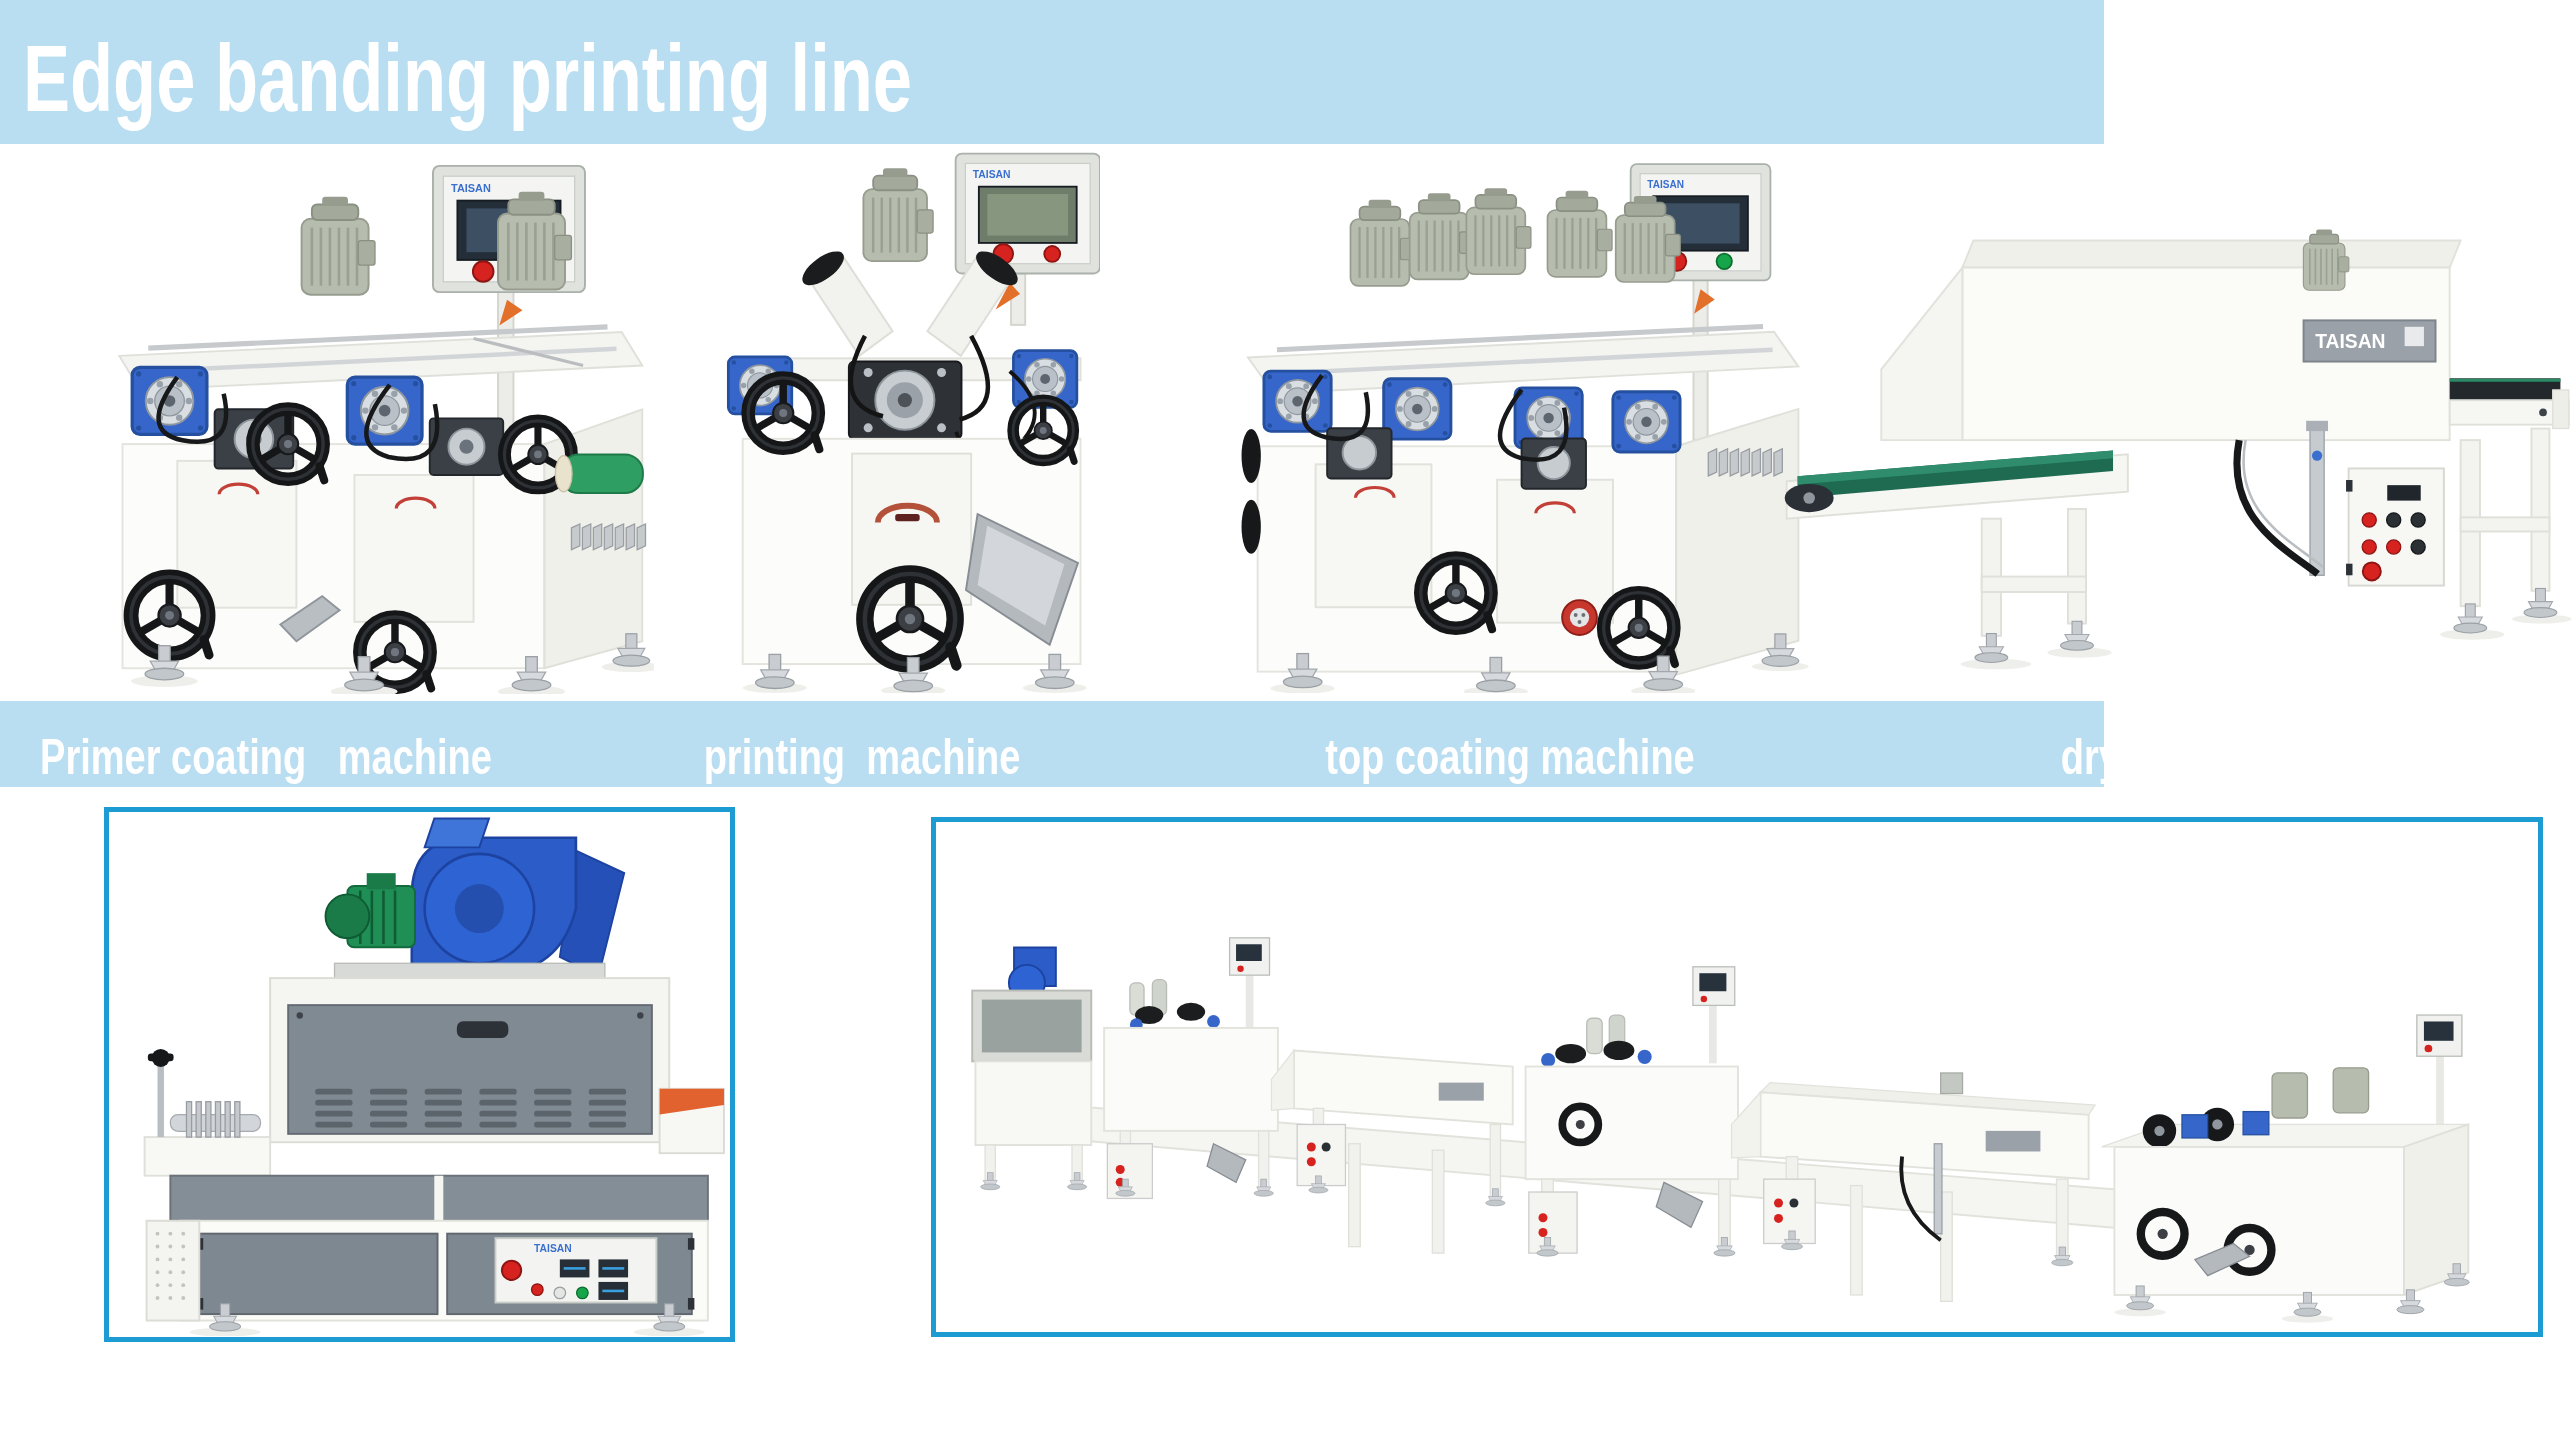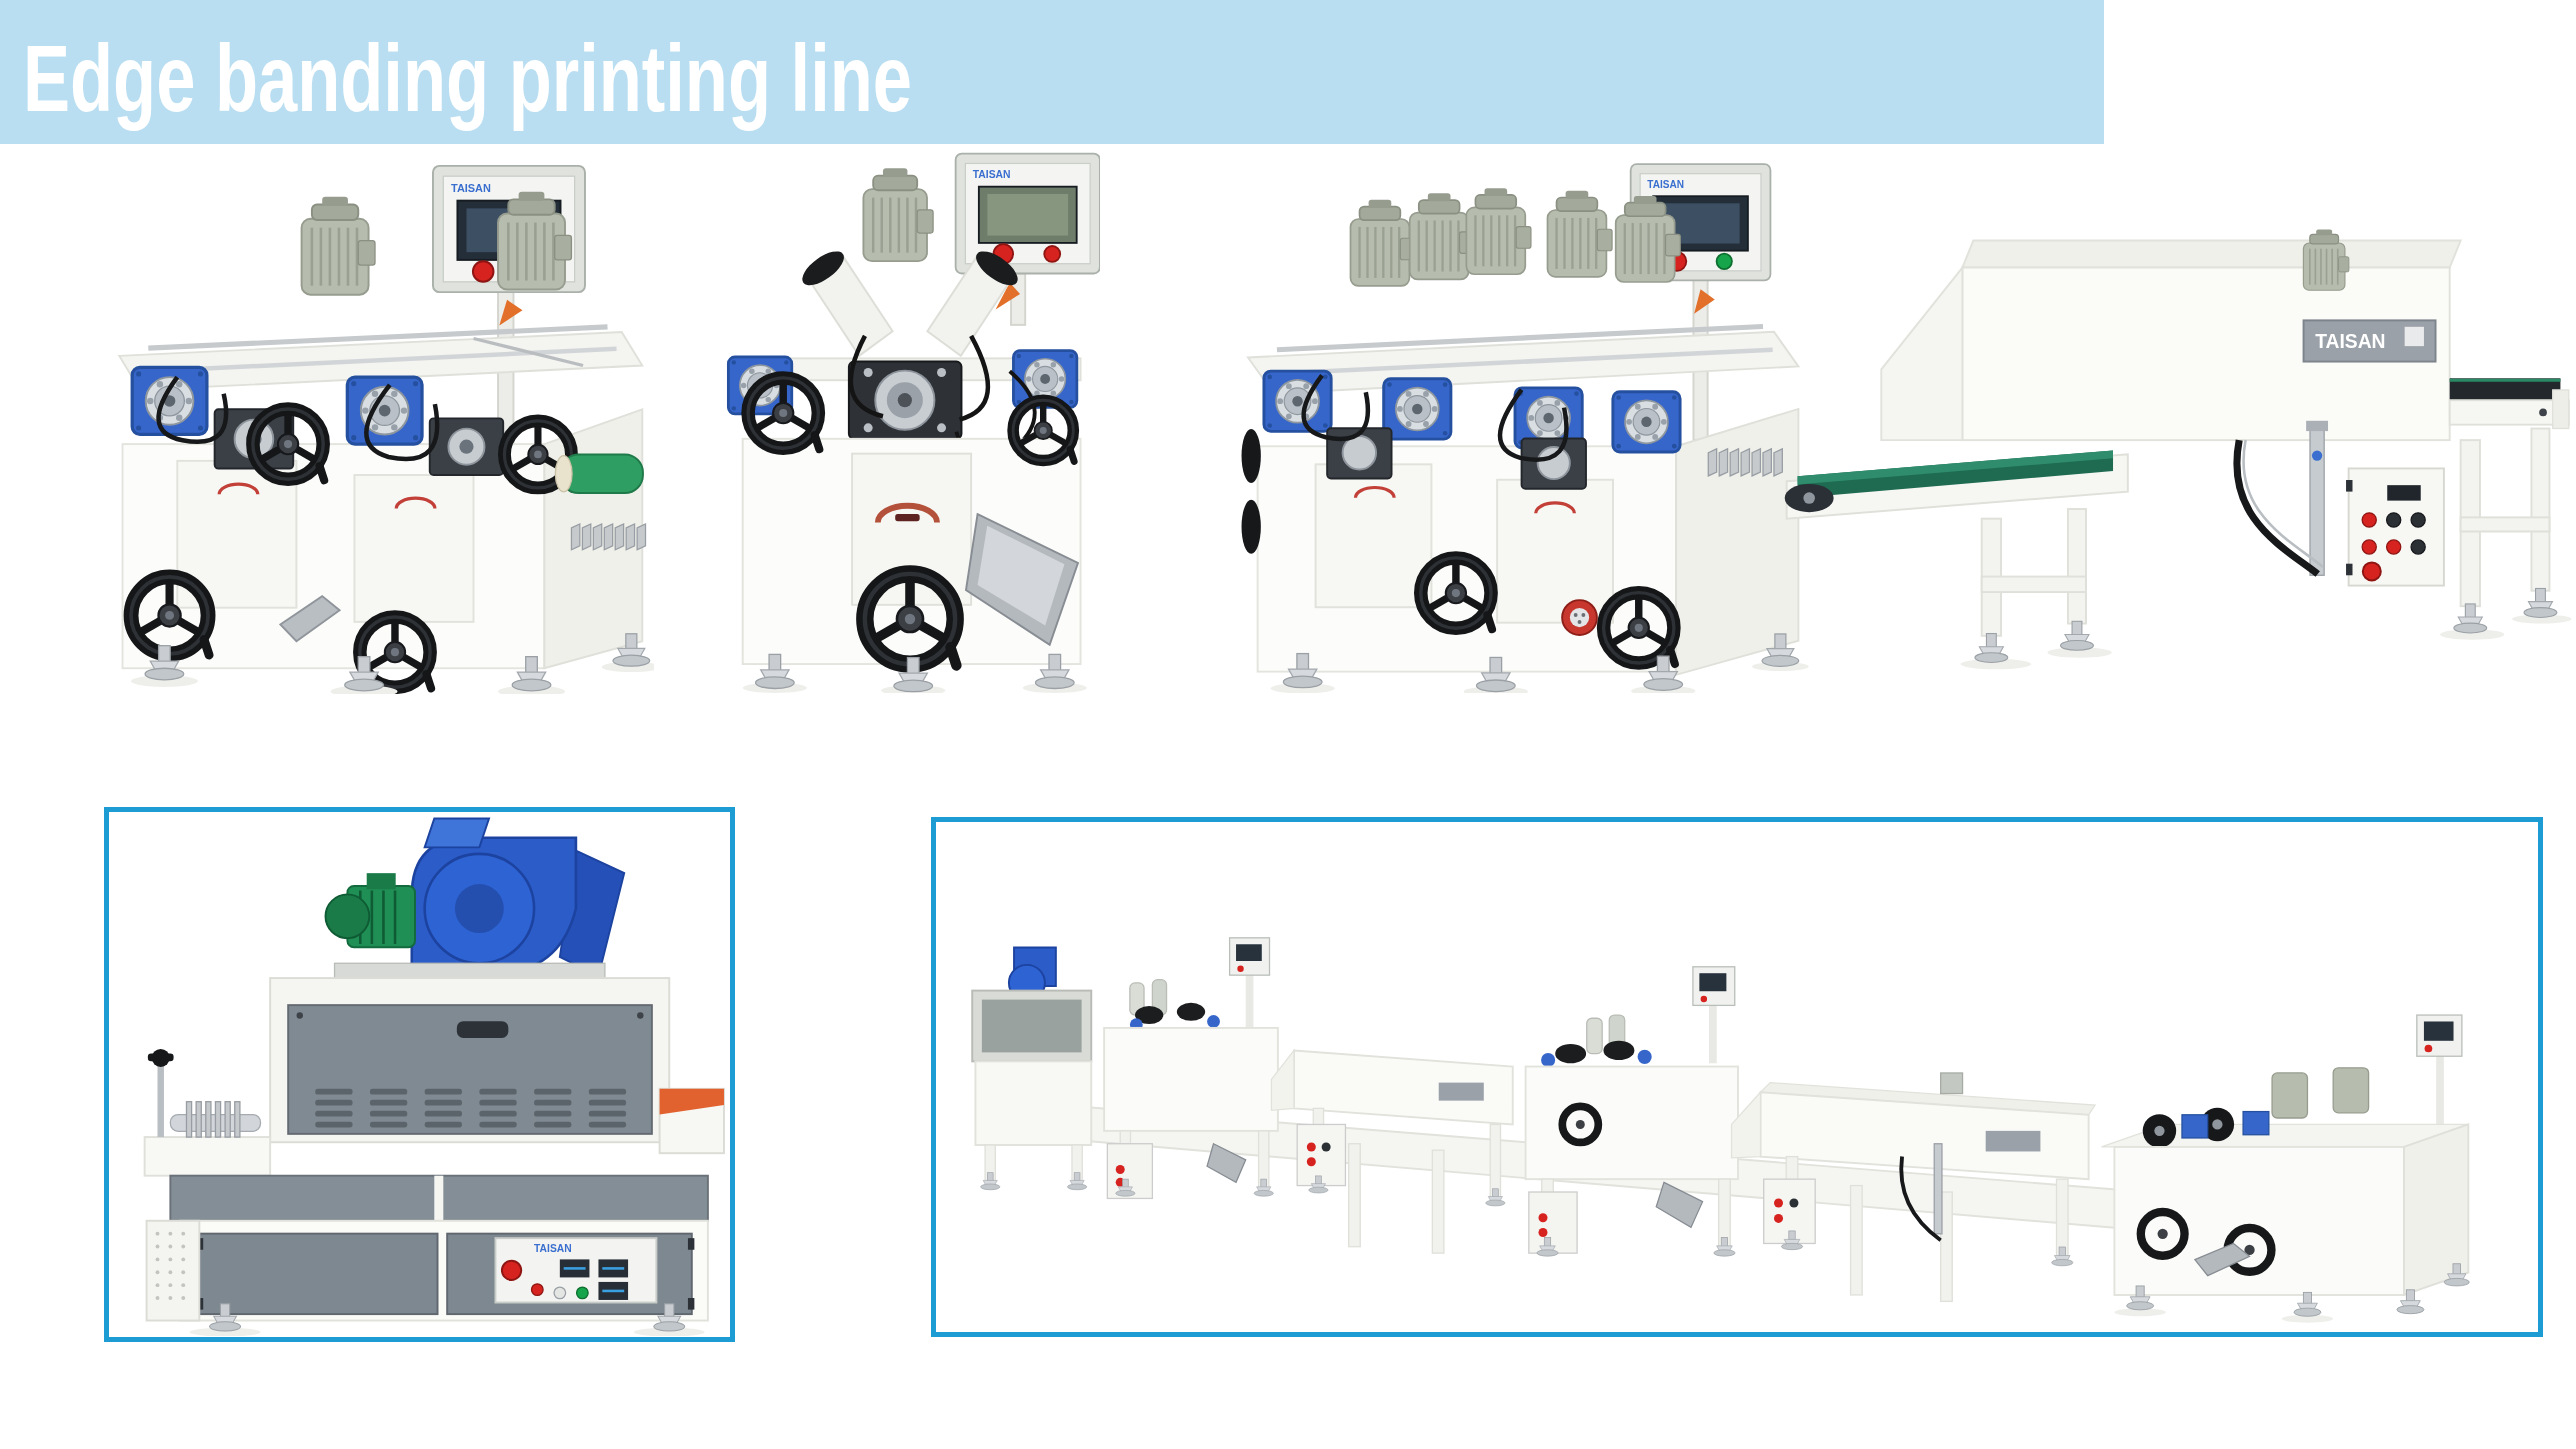--- a/index.html
+++ b/index.html
@@ -308,20 +308,26 @@
     <ellipse cx="340" cy="696" rx="55" ry="8" fill="#eeeeea"></ellipse>
       <ellipse cx="470" cy="678" rx="50" ry="8" fill="#eeeeea"></ellipse>
     <ellipse cx="1080" cy="650" rx="50" ry="8" fill="#eeeeea"></ellipse>
       <ellipse cx="1188" cy="626" rx="46" ry="7" fill="#eeeeea"></ellipse>
     <use href="#foot" transform="translate(333,674) scale(0.85)"></use>
       <use href="#foot" transform="translate(466,655) scale(0.85)"></use>
     <use href="#foot" transform="translate(1077,628) scale(0.85)"></use>
       <use href="#foot" transform="translate(1186,604) scale(0.85)"></use>
   </svg>
 
+  <div class="band" id="label-band-top">
+    <p class="band-label" style="left:266px">Primer coating   machine</p>
+    <p class="band-label" style="left:862px">printing  machine</p>
+    <p class="band-label" style="left:1510px">top coating machine</p>
+    <p class="band-label" style="left:2181px">drying tunnel</p>
+  </div>
 
   <div class="frame-box" id="uv-box">
     <svg width="621" height="524" viewBox="0 0 964 814">
       <g>
         <polygon points="725,60 800,95 760,255 700,225" fill="#2450b8" stroke="#1d43a0" stroke-width="3"></polygon>
         <path d="M470,250 L470,130 Q470,40 560,40 L725,40 L725,150 Q700,250 600,250 Z" fill="#2b5cc8" stroke="#1d43a0" stroke-width="4"></path>
         <polygon points="505,10 590,10 575,55 490,55" fill="#3f74d8" stroke="#1d43a0" stroke-width="3"></polygon>
         <circle cx="575" cy="150" r="85" fill="#2e63d4" stroke="#1d43a0" stroke-width="4"></circle>
         <circle cx="575" cy="150" r="38" fill="#244fae"></circle>
       </g>

